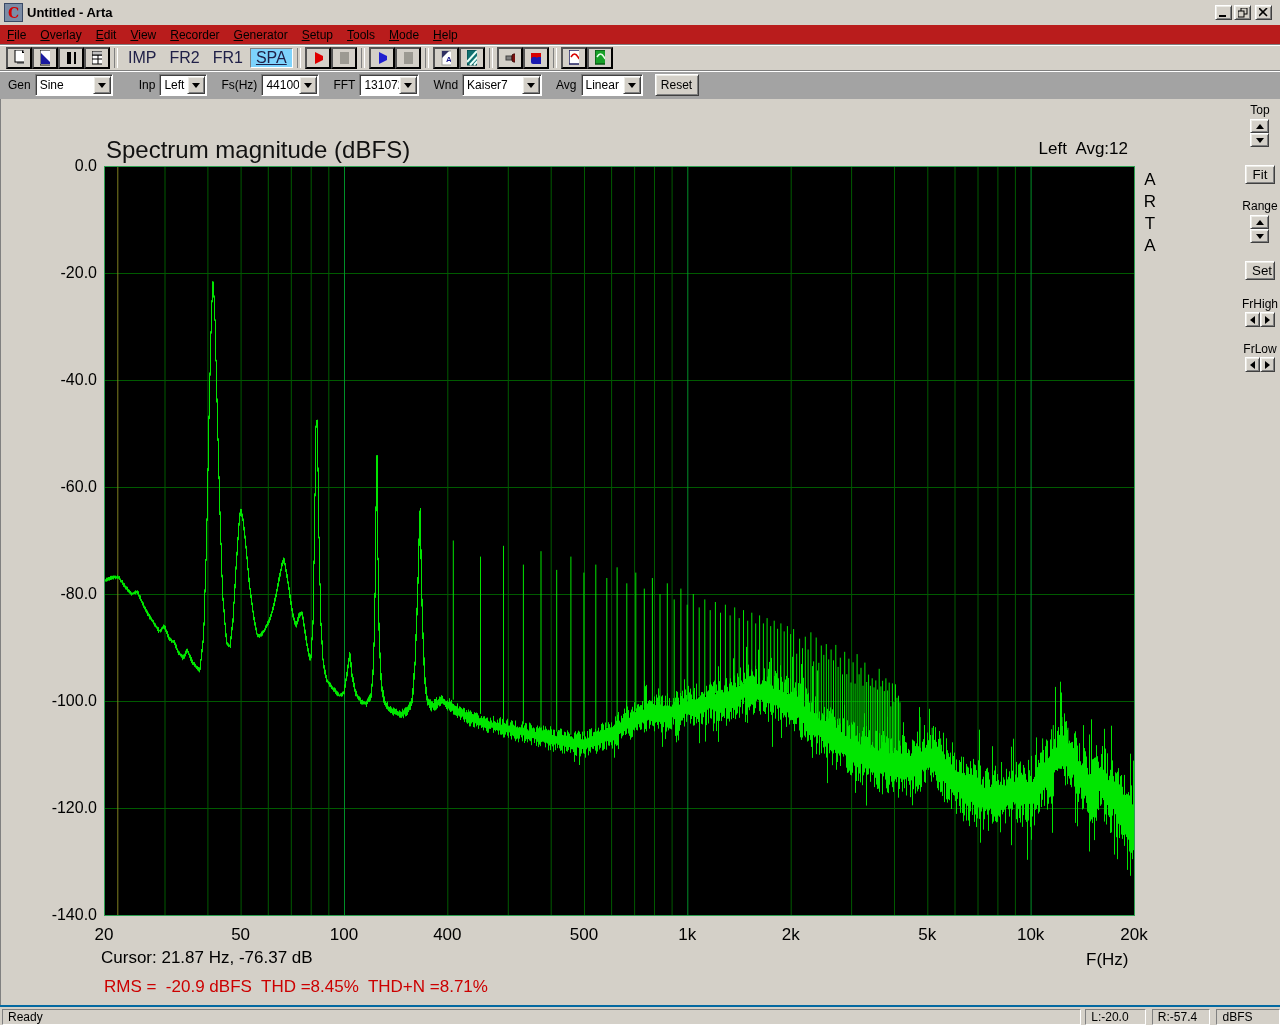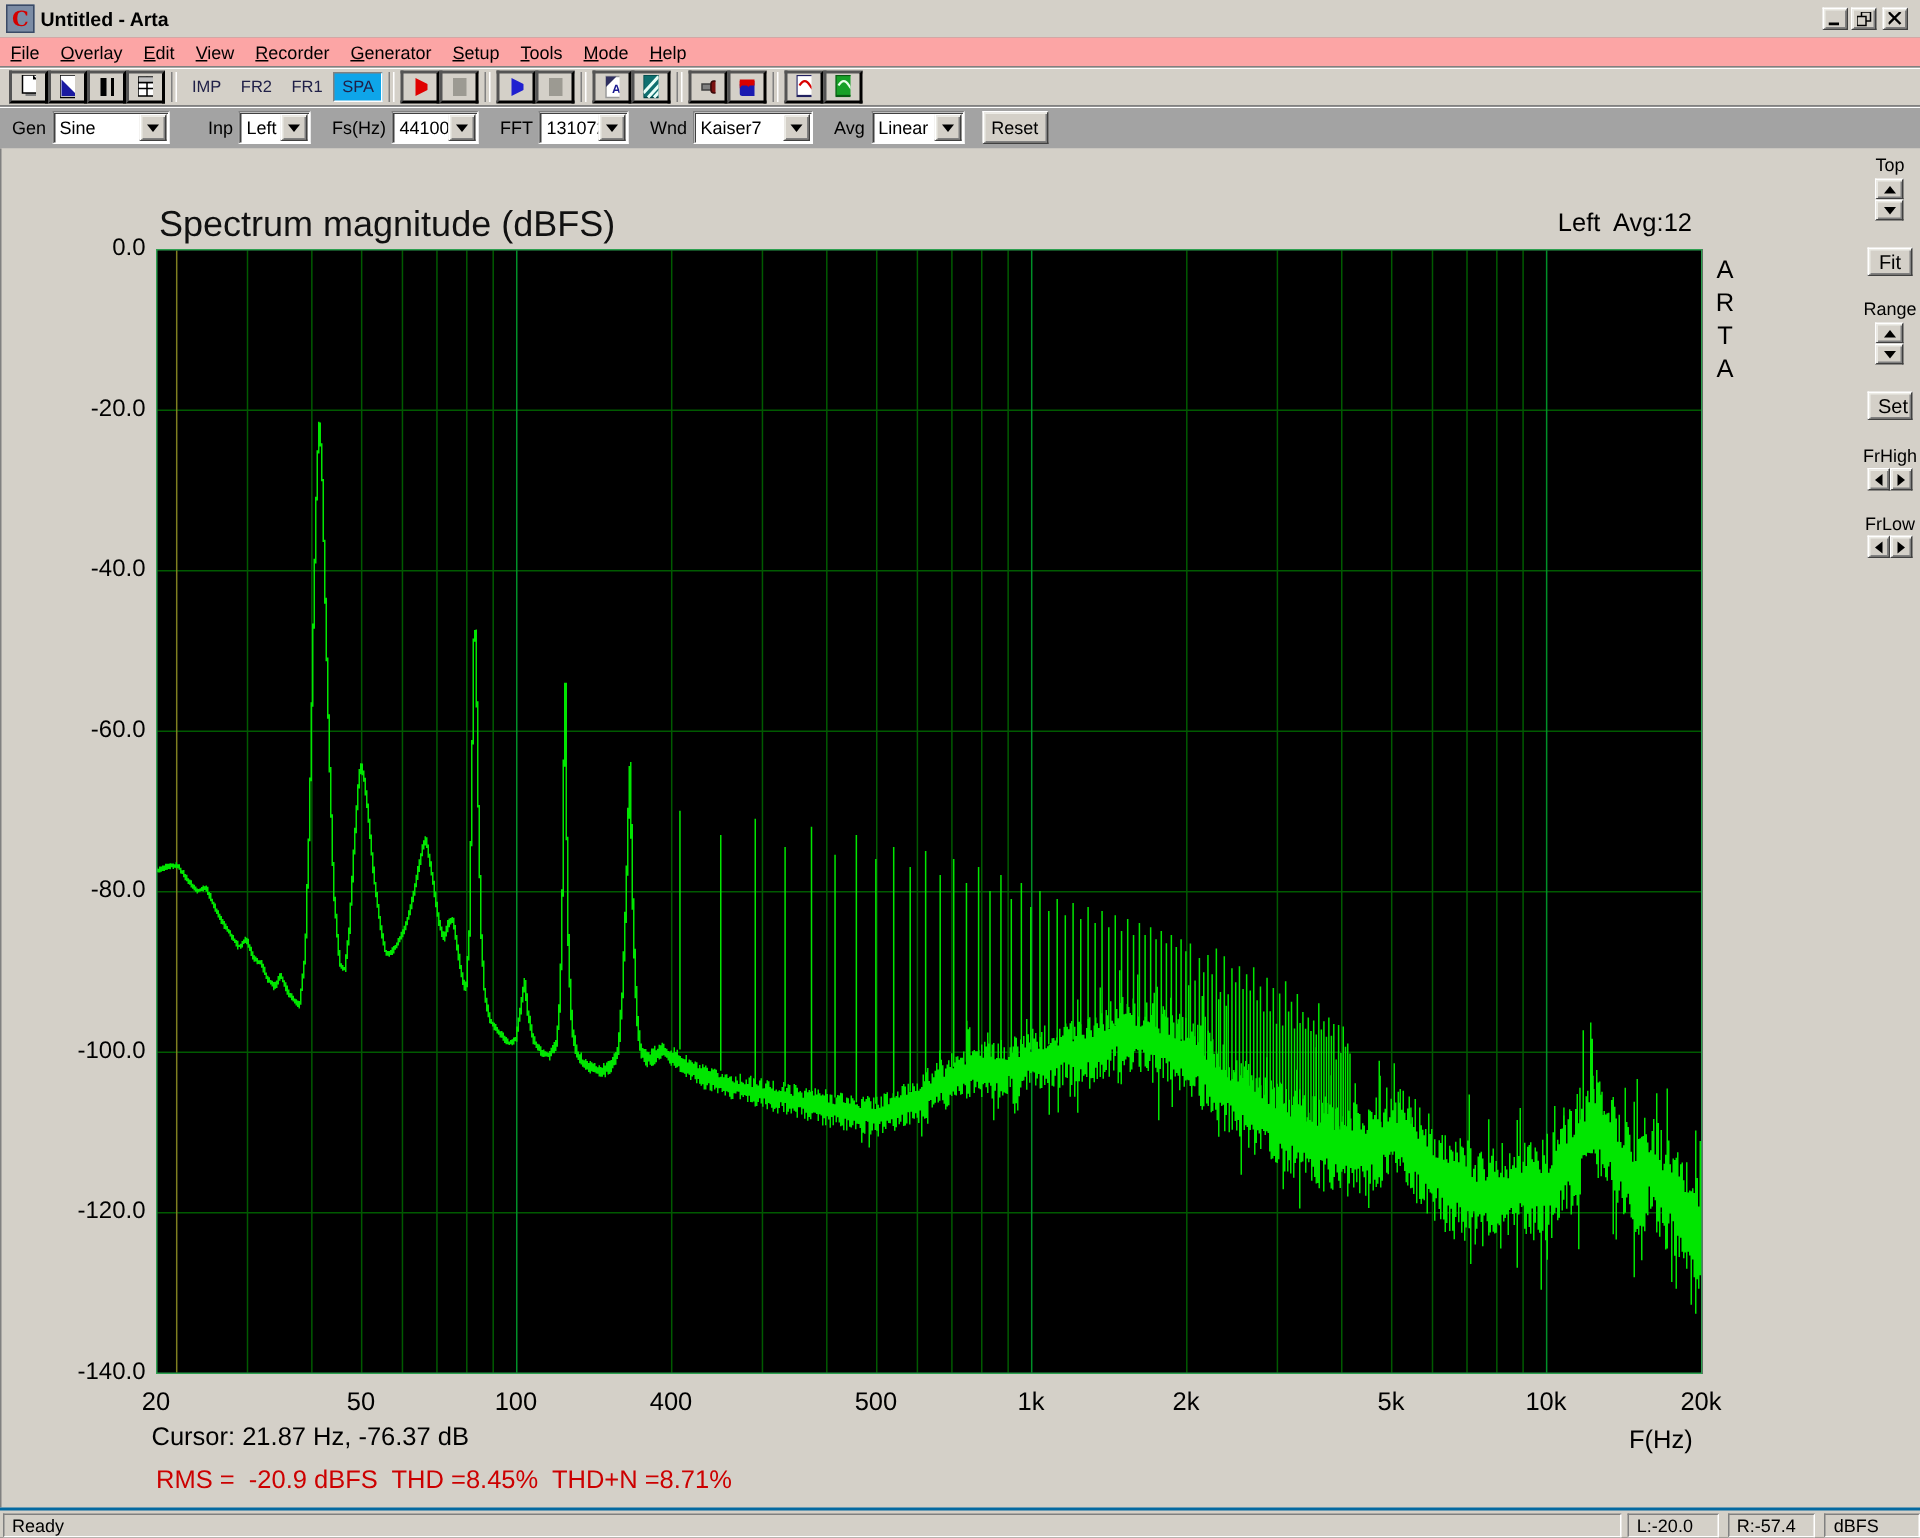--- a/index.html
+++ b/index.html
@@ -19,31 +19,31 @@
   #app-icon{width:17px;height:17px;margin:0 4px 0 4px;background:#7b8ca5;border:1px solid #3a4a66;
             display:flex;align-items:center;justify-content:center;
             color:#d40000;font-weight:bold;font-size:14px;line-height:14px;font-family:"DejaVu Serif",serif;}
   #title-text{font-weight:bold;font-size:13px;}
   #win-buttons{margin-left:auto;margin-right:8px;display:flex;gap:2px;}
   .winbtn{width:17px;height:15px;display:flex;align-items:center;justify-content:center;padding:0;}
   .winbtn svg{display:block;}
 
   
   #menubar{left:0;top:25px;width:1280px;height:19px;display:flex;align-items:center;
-           border-bottom:1px solid #fff;background:#fca5a5;}
+           border-bottom:1px solid #fff;background:#b91c1c;}
   .menu-item{display:inline-block;padding:2px 7px;cursor:default;}
   .menu-item::first-letter{text-decoration:underline;}
 
   
   #toolbar{left:0;top:44px;width:1280px;height:26px;background:#d4d0c8;display:flex;align-items:center;
            border-top:1px solid #808080;box-shadow:inset 0 1px 0 #fff;padding-left:6px;box-sizing:border-box;}
   .tbtn{width:26px;height:22px;display:flex;align-items:center;justify-content:center;background:transparent;}
   .tsep{width:2px;height:20px;margin:0 4px;border-left:1px solid #808080;border-right:1px solid #fff;}
   .mode-btn{height:20px;padding:0 5px;display:flex;align-items:center;justify-content:center;
-            color:#202048;font-size:11px;}
+            color:#202048;font-size:16px;}
   .mode-btn.active{background:#f2f1ec;border:1px solid;border-color:#808080 #fff #fff #808080;}
 
   
   #ctrlbar{left:0;top:70px;width:1280px;height:29px;background:#a3a3a3;display:flex;align-items:center;
            border-top:1px solid #808080;box-shadow:inset 0 1px 0 #fff;padding-left:8px;box-sizing:border-box;}
   .clabel{margin-right:4px;}
   .combo{height:20px;background:#fff;border:1px solid;border-color:#808080 #fff #fff #808080;
          box-shadow:inset 1px 1px 0 #404040;display:flex;align-items:center;position:relative;}
   .combo .cval{padding-left:4px;flex:1;font-size:12px;white-space:nowrap;overflow:hidden;}
   .combo .carrow{width:16px;height:16px;margin:0 1px 0 0;display:flex;align-items:center;justify-content:center;}
@@ -157,21 +157,21 @@
         <rect x="0" y="0" width="17" height="13" fill="#fff" stroke="#000"></rect>
         <path d="M0 4 H17 M0 8 H17 M6 0 V13 M11 0 V13" stroke="#000"></path>
         <rect x="0" y="0" width="17" height="4" fill="#c0c0c0" stroke="#000"></rect>
       </svg>
   </button>
   <div class="tsep"></div>
   <div id="mode-buttons" style="display:flex;align-items:center;gap:1px;">
       <button class="mode-btn" style="background: transparent; border: 1px solid transparent;">IMP</button>
       <button class="mode-btn" style="background: transparent; border: 1px solid transparent;">FR2</button>
       <button class="mode-btn" style="background: transparent; border: 1px solid transparent;">FR1</button>
-      <button class="mode-btn active" style="background: #0ea5e9;">SPA</button>
+      <button class="mode-btn active" style="background: #7dd3fc; text-decoration: underline;">SPA</button>
     </div>
   <div class="tsep"></div>
   <button class="tbtn">
     <svg class="ic" width="16" height="14">
         <path d="M2 1 L14 7 L2 13 Z" fill="#e00000"></path>
       </svg>
   </button>
   <button class="tbtn">
     <svg class="ic" width="14" height="14">
         <rect x="1" y="1" width="12" height="12" fill="#9c9a92"></rect>

